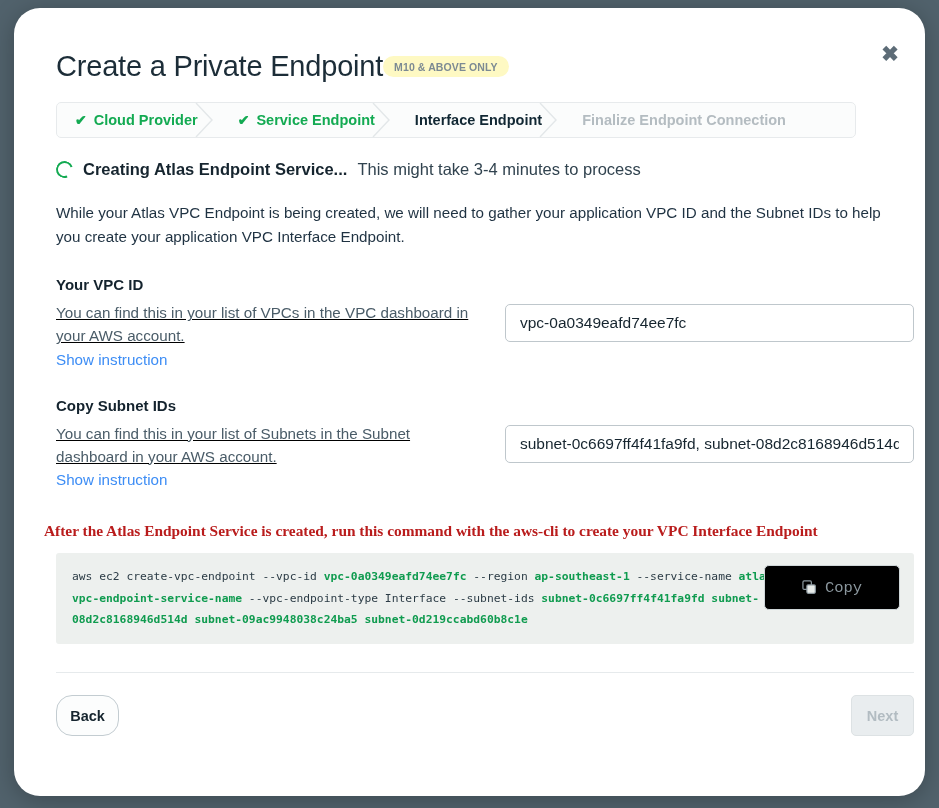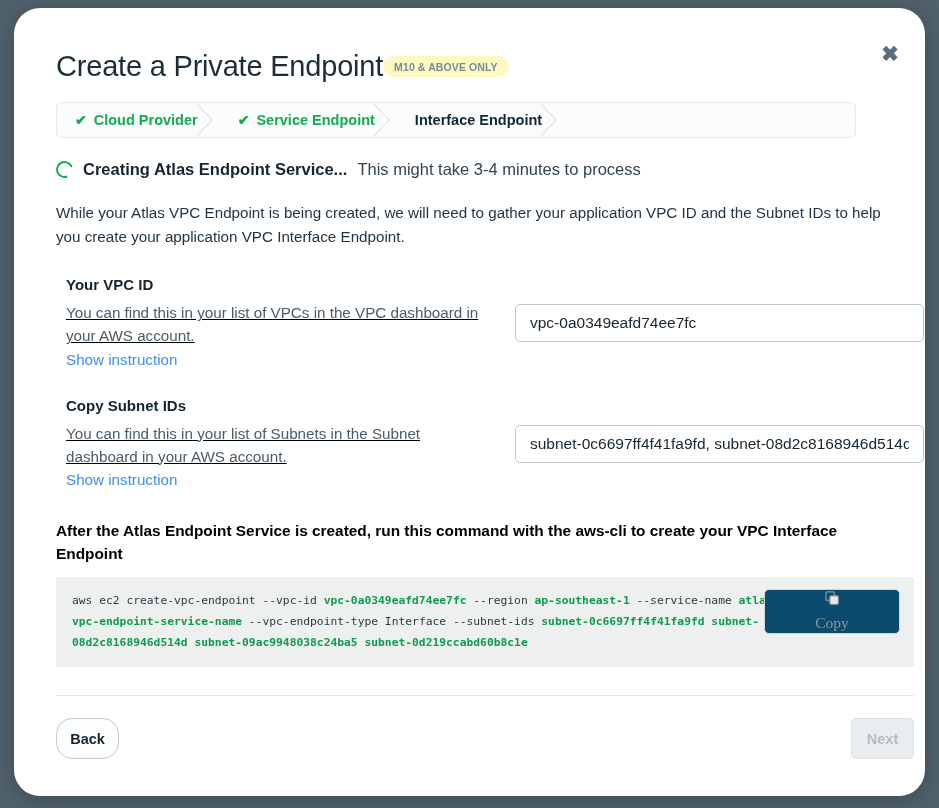--- a/index.html
+++ b/index.html
@@ -128,21 +128,21 @@
   
   .para {
     margin: 22px 0 0 14px;
     width: 842px;
     font-size: 15.2px;
     line-height: 1.55;
     color: #1f3242;
   }
 
   
-  .section { margin: 28px 0 0 24px; width: 858px; }
+  .section { margin: 28px 0 0 14px; width: 858px; }
   .section-title {
     font-size: 15px;
     font-weight: bold;
     color: #14232e;
     margin-bottom: 9px;
   }
   .section-body {
     display: flex;
     justify-content: space-between;
     align-items: flex-start;
@@ -169,26 +169,27 @@
     background: #fff;
     padding: 0 14px;
     font-size: 15.5px;
     color: #16252f;
     font-family: "Liberation Sans", sans-serif;
     margin-top: 2px;
   }
 
   
   .cmd-heading {
-    margin: 30px 0 11px 14px;
+    margin: 30px 0 11px 2px;
     width: 845px;
     font-size: 15.4px;
     font-weight: bold;
-    color: #000000;
+    color: #b91c1c;
     line-height: 1.5;
+    font-family: Liberation Serif, serif;
   }
   .cmd-box {
     margin-left: 14px;
     width: 858px;
     background: #edf0ee;
     border-radius: 3px;
     padding: 13px 16px 14px 16px;
     position: relative;
     min-height: 88px;
   }
@@ -202,30 +203,29 @@
     white-space: pre-wrap;
     word-break: break-word;
   }
   .tok-green { color: #0f9b4f; font-weight: bold; }
   .copy-btn {
     position: absolute;
     right: 14px; top: 12px;
     width: 136px; height: 45px;
     border: 1px solid #cfd6d8;
     border-radius: 5px;
-    background: #0c4a6e;
+    background: #000000;
     color: #8b979e;
     font-size: 15.5px;
     display: flex;
     align-items: center;
     justify-content: center;
     gap: 8px;
     cursor: pointer;
-    font-family: Liberation Serif, serif;
-    flex-direction: column;
+    font-family: Liberation Mono, monospace;
   }
   .copy-icon { display: block; }
 
   
   .divider {
     margin: 28px 0 0 14px;
     width: 858px;
     height: 1px;
     background: #e6eaec;
   }
@@ -288,20 +288,23 @@
         <span>Service Endpoint</span>
         <svg class="chev" viewBox="0 0 20 34">
           <path d="M1 0 L17 17 L1 34" fill="none" stroke="#e3e7e9" stroke-width="1.4"></path>
         </svg>
       </div>
       <div class="crumb active" style="padding-left:24px">
         <span>Interface Endpoint</span>
         <svg class="chev" viewBox="0 0 20 34">
           <path d="M1 0 L17 17 L1 34" fill="none" stroke="#e3e7e9" stroke-width="1.4"></path>
         </svg>
+      </div>
+      <div class="crumb todo" style="padding-left:24px">
+        <span>Finalize Endpoint Connection</span>
       </div>
     </div>
 
     <div class="status-row">
       <div class="spinner"></div>
       <span class="status-strong">Creating Atlas Endpoint Service...</span>
       <span class="status-light">This might take 3-4 minutes to process</span>
     </div>
 
     <div class="para">While your Atlas VPC Endpoint is being created, we will need to gather your application VPC ID and the Subnet IDs to help you create your application VPC Interface Endpoint.</div>

